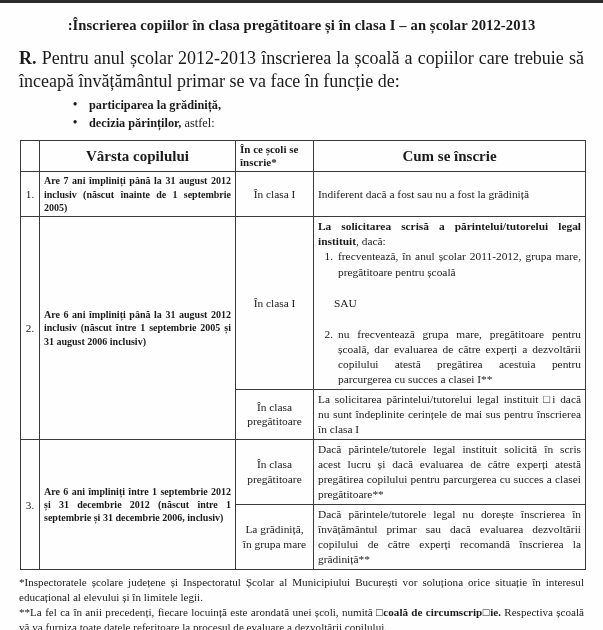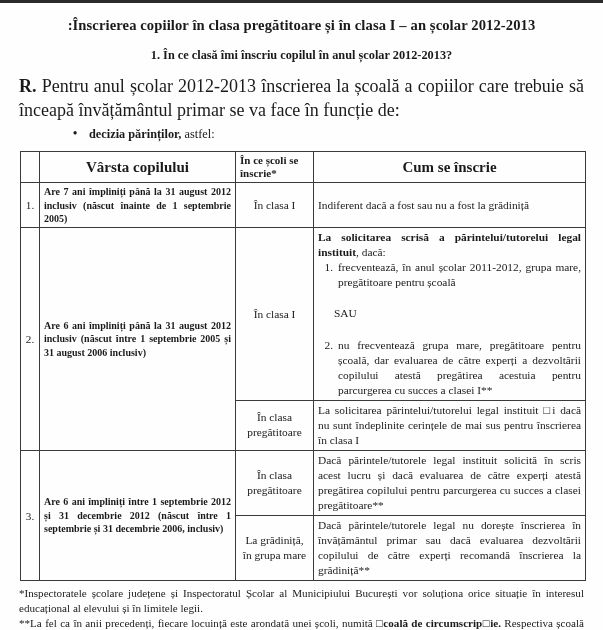--- a/index.html
+++ b/index.html
@@ -167,25 +167,25 @@
   .footnotes b { font-weight: bold; }
 </style>
 </head>
 <body>
 
 <div id="page">
   <div id="inner">
 
     <h1 class="doc-title">:Înscrierea copiilor în clasa pregătitoare și în clasa I – an școlar 2012-2013</h1>
 
-    <h2 class="q-title">1. În ce clasă îmi înscriu copilul în anul școlar 2012-2013?</h2>
 
     <p class="answer-par"><b>R.</b><span> Pentru anul școlar 2012-2013 înscrierea la școală a copiilor care trebuie să înceapă învățământul primar se va face în funcție de:</span></p>
 
     <ul class="factors">
+      <li><span>participarea la grădiniță,</span><span class="reg"></span></li>
       <li><span>decizia părinților,</span><span class="reg"> astfel:</span></li>
     </ul>
 
     <table class="reg-table">
       <colgroup>
         <col class="c-num">
           <col class="c-age">
           <col class="c-class">
           <col class="c-how">
       </colgroup>

